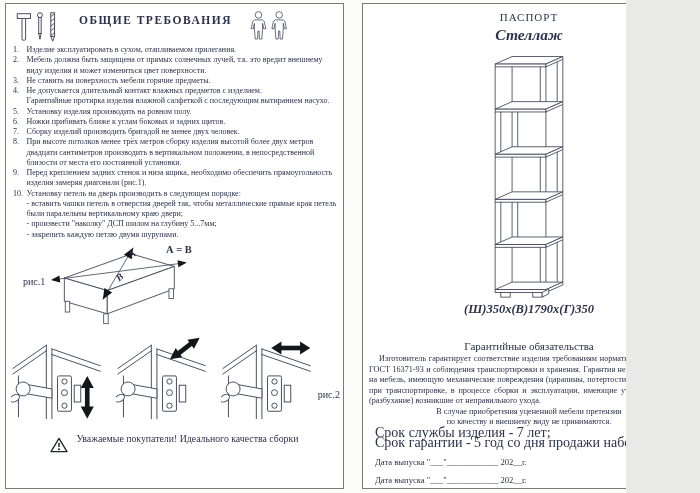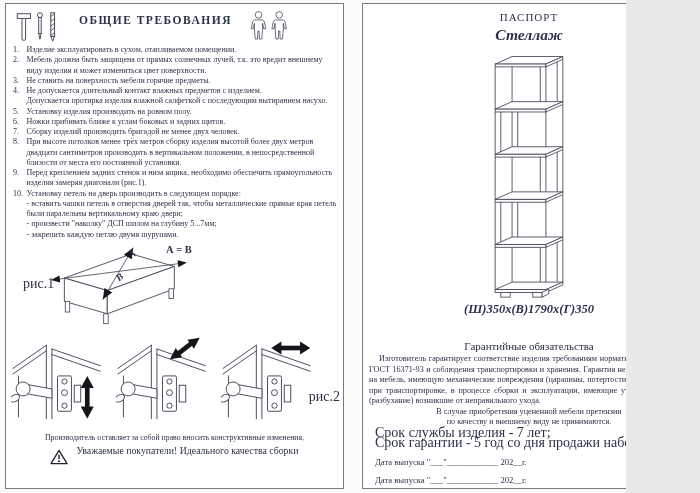--- a/index.html
+++ b/index.html
@@ -12,21 +12,21 @@
   
   .lp-head{display:flex;align-items:flex-start;padding:5px 8px 0 8px;height:32px;}
   .lp-head .ttl{flex:1;text-align:center;font-size:11.5px;font-weight:bold;letter-spacing:1.5px;margin-top:5px;}
   .tools-svg{width:50px;height:34px;flex:0 0 auto;}
   .persons-svg{width:46px;height:34px;flex:0 0 auto;margin-right:42px;}
   .req-list{padding:4px 5px 0 7px;font-size:8px;line-height:10.25px;}
   .li{display:flex;}
   .li .n{flex:0 0 13.5px;}
   .li .t{flex:1;white-space:pre-line;}
   .fig1-row{position:relative;height:93px;}
-  .fig-label{font-size:14px;}
+  .fig-label{font-size:10px;}
   .fig1-row .fig-label{position:absolute;left:17px;top:36px;}
   .fig1-row .ab{position:absolute;left:160px;top:4px;font-size:10.5px;font-weight:bold;}
   .boxfig{position:absolute;left:36px;top:2px;width:152px;height:90px;}
   .fig2-row{position:relative;height:97px;display:flex;gap:12px;padding-left:5px;}
   .hinge{width:93px;height:97px;}
   .fig2-row .fig-label{position:absolute;right:3px;top:56px;}
   .mnote{text-align:center;font-size:7.8px;line-height:9.4px;margin:3px 0 0;}
   .warning{display:flex;justify-content:center;align-items:flex-start;gap:8px;margin-top:4px;}
   .warning svg{width:18px;height:16px;margin-top:3px;flex:0 0 auto;}
   .wtext{text-align:center;font-size:9.8px;line-height:10.6px;}
@@ -84,34 +84,34 @@
           </g>
         </defs>
         <use href="#person"></use>
         <use href="#person" x="27"></use>
       </svg>
     </header>
 
     <div class="req-list">
       <div class="li">
           <span class="n">1.</span>
-          <span class="t">Изделие эксплуатировать в сухом, отапливаемом помещении.</span>
+          <span class="t">Изделие эксплуатировать в сухом, отапливаемом прилегания.</span>
         </div>
       <div class="li">
           <span class="n">2.</span>
           <span class="t">Мебель должна быть защищена от прямых солнечных лучей, т.к. это вредит внешнему виду изделия и может измениться цвет поверхности.</span>
         </div>
       <div class="li">
           <span class="n">3.</span>
           <span class="t">Не ставить на поверхность мебели горячие предметы.</span>
         </div>
       <div class="li">
           <span class="n">4.</span>
           <span class="t">Не допускается длительный контакт влажных предметов с изделием.
-Допускается протирка изделия влажной салфеткой с последующим вытиранием насухо.</span>
+Гарантийные протирка изделия влажной салфеткой с последующим вытиранием насухо.</span>
         </div>
       <div class="li">
           <span class="n">5.</span>
           <span class="t">Установку изделия производить на ровном полу.</span>
         </div>
       <div class="li">
           <span class="n">6.</span>
           <span class="t">Ножки прибивать ближе к углам боковых и задних щитов.</span>
         </div>
       <div class="li">
@@ -217,21 +217,20 @@
         <g>
           <path class="ashaft" d="M64,16 H86"></path>
           <polygon class="arr" points="96,16 85,9 85,23"></polygon>
           <polygon class="arr" points="54,16 65,9 65,23"></polygon>
         </g>
       </svg>
       <span class="fig-label">рис.2</span>
     </div>
 
     <div class="mnote">
-      <div>Производитель оставляет за собой право вносить конструктивные изменения,</div>
     </div>
 
     <div class="warning">
       <svg viewBox="0 0 19 17">
         <polygon points="9.5,1.5 18,15.5 1,15.5" fill="none" stroke="#22242c" stroke-width="1.4" stroke-linejoin="round"></polygon>
         <line x1="9.5" y1="6" x2="9.5" y2="10.5" stroke="#22242c" stroke-width="1.6"></line>
         <circle cx="9.5" cy="13" r="1.1" fill="#22242c"></circle>
       </svg>
       <div class="wtext">
         <div>Уважаемые покупатели! Идеального качества сборки</div>

